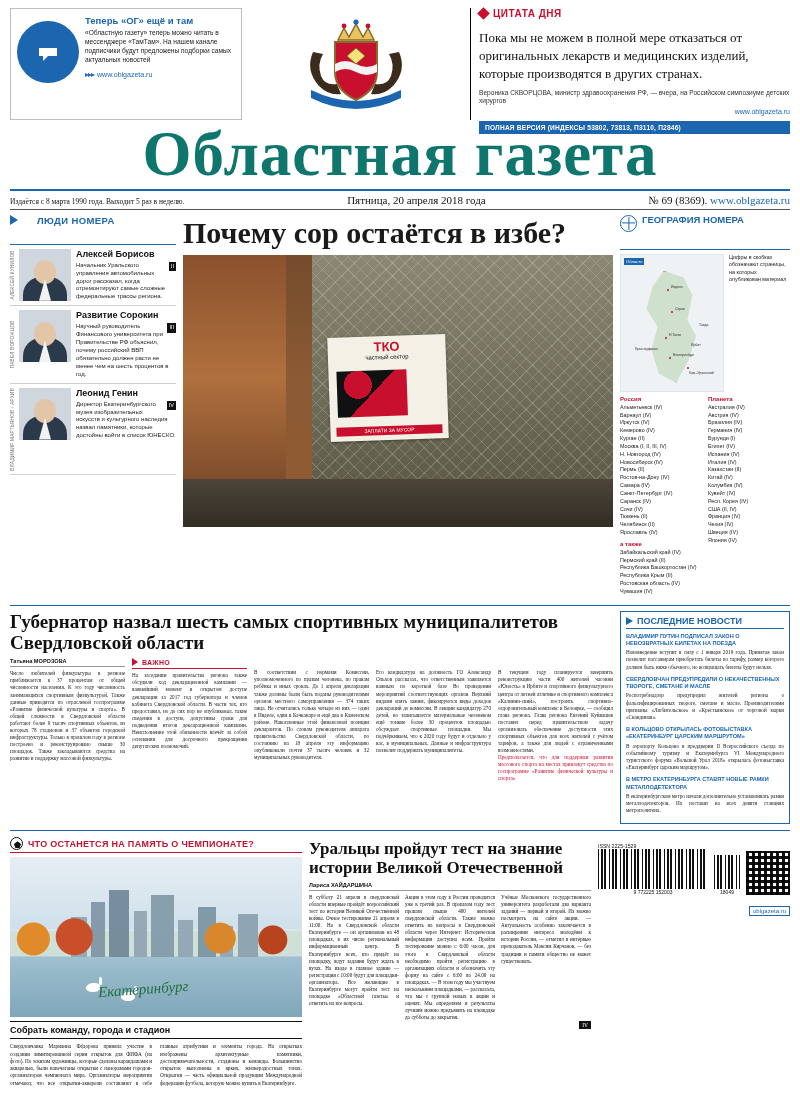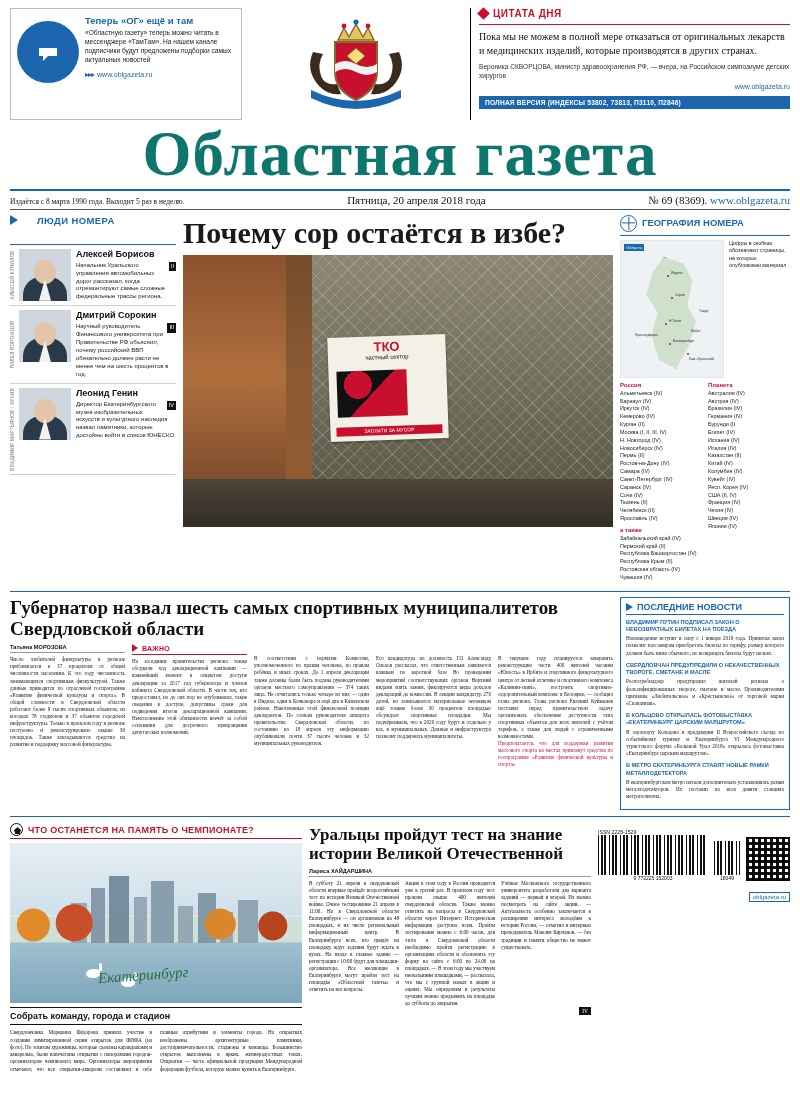--- a/index.html
+++ b/index.html
@@ -31,21 +31,21 @@
   .arrows { color:#1c66b0; letter-spacing:-1px; font-size:8px;}
 
   .crest { flex: 0 0 180px; display:flex; align-items:center; justify-content:center; }
   .crest svg { display:block; }
 
   .quote { flex:1; border-left:1px solid #000000; padding-left:8px; display:flex; flex-direction:column;}
   .quote-head { display:flex; align-items:center; gap:5px; margin-bottom:5px;}
   .quote-head .bullet { width:9px;height:9px;background:#c8102e; transform:rotate(45deg);}
   .quote-title { font-family:"Liberation Sans", sans-serif; font-weight:bold; font-size:10px; letter-spacing:.5px; color:#c8102e;}
   .quote-rule { height:1px; background:#c8102e; margin-bottom:5px;}
-  .quote-text { font-size:10px; line-height:1.4; color:#111; }
+  .quote-text { font-size:13px; line-height:1.4; color:#111; }
   .quote-src { font-size:6.6px; line-height:1.35; color:#333; margin-top:5px; font-family:"Liberation Sans", sans-serif;}
   .quote-site { font-family:"Liberation Sans", sans-serif; font-size:7px; color:#1c66b0; text-align:right; margin-top:2px;}
   .indices { margin-top:6px; background:#1c66b0; color:#fff; font-family:"Liberation Sans", sans-serif;
              font-size:6.6px; font-weight:bold; padding:3px 6px; letter-spacing:.2px;}
 
   
   .masthead { text-align:center; margin-top:4px; }
   .masthead h1 {
     margin:0; font-family:"Liberation Serif", serif; font-weight:bold;
     font-size:63px; letter-spacing:1px; color:#0f766e; line-height:0.98;
@@ -101,21 +101,21 @@
   .photo-main .poster .ptitle { font-family:"Liberation Sans", sans-serif; font-weight:bold; color:#c8102e; font-size:13px; text-align:center; margin-top:3px;}
   .photo-main .poster .psub { font-family:"Liberation Sans", sans-serif; color:#111; font-size:6px; text-align:center;}
   .photo-main .poster .pfig { position:absolute; left:8px; top:34px; width:70px;height:46px; background:
       radial-gradient(circle at 30% 30%, #c8102e 0 14px, transparent 14px),
       linear-gradient(135deg,#111 0 50%, #c8102e 50% 100%); }
   .photo-main .poster .pbar { position:absolute; left:6px; bottom:5px; right:6px; height:9px; background:#c8102e;}
   .photo-main .poster .pbar span{ color:#fff; font-size:5px; font-family:"Liberation Sans", sans-serif; display:block; text-align:center; line-height:9px;}
   .photo-main .ground { position:absolute; left:0; right:0; bottom:0; height:48px; background:linear-gradient(180deg,#4c4438,#322d25);}
 
   
-  .geo-head { display:flex; align-items:center; gap:5px; border-bottom:1px solid #1c66b0; padding-bottom:3px;}
+  .geo-head { display:flex; gap:5px; border-bottom:1px solid #1c66b0; padding-bottom:17px;}
   .geo-globe { width:17px;height:17px;border-radius:50%;border:1.4px solid #1c66b0; position:relative;}
   .geo-globe:before{content:"";position:absolute;left:50%;top:1px;bottom:1px;width:1.2px;background:#1c66b0;transform:translateX(-50%);}
   .geo-globe:after{content:"";position:absolute;top:50%;left:1px;right:1px;height:1.2px;background:#1c66b0;transform:translateY(-50%);}
   .geo-title { font-family:"Liberation Sans", sans-serif; font-weight:bold; font-size:9.5px; color:#1c66b0; line-height:1.05;}
   .geo-top { display:flex; gap:5px; margin-top:4px;}
   .geo-map { flex:0 0 104px; height:138px; background:#eef2f5; position:relative; border:1px solid #dfe5ea;}
   .geo-map .region { position:absolute; left:18px; top:16px; width:62px; height:112px;
       background:#cfe0cd; border:1px solid #8fae8c;
       clip-path: polygon(40% 0,72% 6%,86% 22%,78% 44%,92% 58%,80% 80%,60% 100%,32% 92%,20% 70%,30% 50%,12% 34%,22% 14%);}
   .geo-map .lg { position:absolute; left:3px; top:3px; font-size:4.2px; background:#1c66b0;color:#fff;padding:1px 2px; font-family:"Liberation Sans", sans-serif;}
@@ -288,21 +288,21 @@
       </div>
 
       <div class="person">
         <div class="side">ПАВЕЛ ВОРОЖЦОВ</div>
         <div class="photo">
             <div class="body"></div>
             <div class="head"></div>
             <div class="shirt"></div>
           </div>
         <div class="info">
-          <div class="name">Дмитрий Сорокин</div>
+          <div class="name">Развитие Сорокин</div>
           <div class="desc">
             <span class="pageno">III</span>
             <span>Научный руководитель Финансового университета при Правительстве РФ объяснил, почему российский ВВП обязательно должен расти не менее чем на шесть процентов в год.</span>
           </div>
         </div>
       </div>
 
       <div class="person">
         <div class="side">ВЛАДИМИР МАРТЬЯНОВ / АРХИВ</div>
         <div class="photo">

